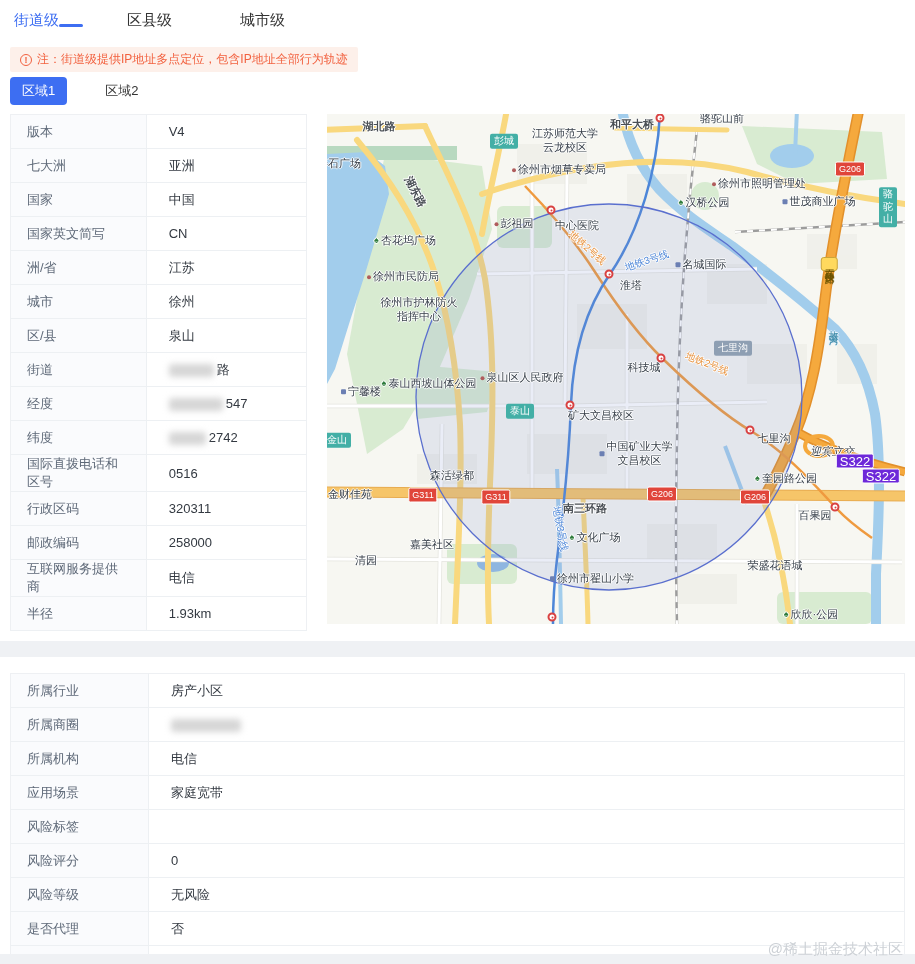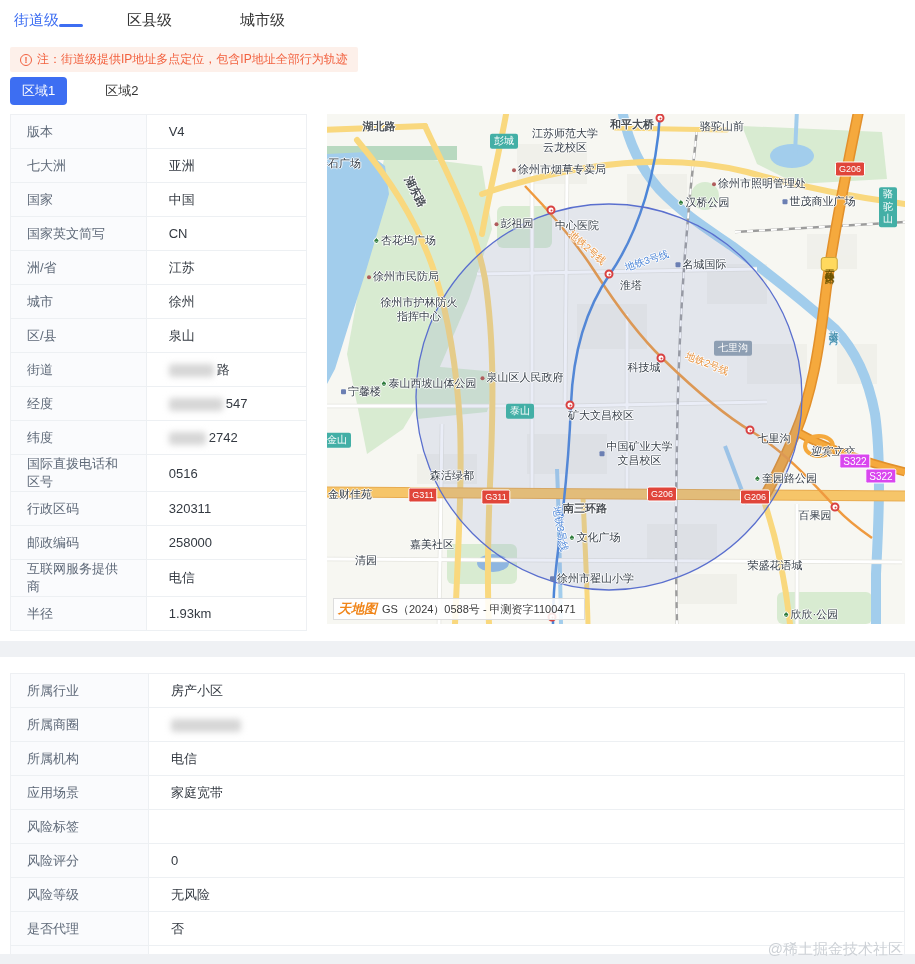--- a/index.html
+++ b/index.html
@@ -53,21 +53,21 @@
     text-shadow:1px 0 0 #fff,-1px 0 0 #fff,0 1px 0 #fff,0 -1px 0 #fff; }
   .ml.vroad { writing-mode:vertical-rl; background:#ffd95e; border:1px solid #caa53a; color:#6b5200;
     border-radius:3px; padding:3px 1px; font-size:10px; letter-spacing:1px; }
   .ml.river { writing-mode:vertical-rl; font-size:10px; color:#3f8cab; letter-spacing:2px;
     text-shadow:1px 0 0 #eaf4fb,-1px 0 0 #eaf4fb,0 1px 0 #eaf4fb,0 -1px 0 #eaf4fb; }
   .ml.metro2 { font-size:10px; color:#e8923d; text-shadow:1px 0 0 #fff,-1px 0 0 #fff,0 1px 0 #fff,0 -1px 0 #fff; }
   .ml.metro3 { font-size:10px; color:#4c86d8; text-shadow:1px 0 0 #fff,-1px 0 0 #fff,0 1px 0 #fff,0 -1px 0 #fff; }
   .ml.badge-teal { background:#43afa6; color:#fff; font-size:10px; padding:1px 4px; border-radius:2px; }
   .ml.badge-gray { background:#8e9fb3; color:#fff; font-size:10px; padding:1px 4px; border-radius:2px; }
   .ml.badge-g { background:#e0453a; color:#fff; font-size:9px; padding:0 3px; border-radius:2px; border:1px solid #fff; line-height:13px; }
-  .ml.badge-s { background:#d946ef; color:#fff; font-size:10px; padding:0 3px; border-radius:2px; border:1px solid #fff; line-height:13px; }
+  .ml.badge-s { background:#6d28d9; color:#fff; font-size:13px; padding:0 3px; border-radius:2px; border:1px solid #fff; line-height:13px; }
   .station { position:absolute; width:9px; height:9px; border:2px solid #d94141; background:#fff;
     border-radius:50%; transform:translate(-50%,-50%); }
   .station::after { content:""; position:absolute; left:1.5px; top:1.5px; width:2px; height:2px;
     background:#d94141; border-radius:50%; }
   .ic { font-style:normal; line-height:1; }
   .ic-tree { color:#2f7d3d; font-size:9px; }
   .ic-dot { width:4px; height:4px; background:#b05c5c; border-radius:50%; display:inline-block; }
   .ic-bldg { width:5px; height:5px; background:#6b7fb3; display:inline-block; border-radius:1px; }
   .map-attrib { position:absolute; left:6px; bottom:4px; display:flex; align-items:center; gap:5px;
     background:rgba(255,255,255,.88); border:1px solid #ddd; padding:1px 8px 1px 4px; font-size:11px; color:#3a3a3a; }
@@ -272,21 +272,21 @@
 云龙校区</span></span>
           <span class="ml poi" style="left: 232px; top: 56px; transform: translate(-50%, -50%);"><i class="ic ic-dot"></i><span>徐州市烟草专卖局</span></span>
           <span class="ml road" style="left: 88px; top: 78px; transform: translate(-50%, -50%) rotate(62deg);"><span>湖东路</span></span>
           <span class="ml poi" style="left: 187px; top: 110px; transform: translate(-50%, -50%);"><i class="ic ic-dot"></i><span>彭祖园</span></span>
           <span class="ml poi" style="left: 250px; top: 112px; transform: translate(-50%, -50%);"><span>中心医院</span></span>
           <span class="ml poi" style="left: 78px; top: 127px; transform: translate(-50%, -50%);"><i class="ic ic-tree">♠</i><span>杏花坞广场</span></span>
           <span class="ml poi" style="left: 76px; top: 163px; transform: translate(-50%, -50%);"><i class="ic ic-dot"></i><span>徐州市民防局</span></span>
           <span class="ml poi" style="left: 92px; top: 196px; transform: translate(-50%, -50%);"><span>徐州市护林防火
 指挥中心</span></span>
           <span class="ml road" style="left: 305px; top: 11px; transform: translate(-50%, -50%);"><span>和平大桥</span></span>
-          <span class="ml poi" style="left: 395px; top: 13px; transform: translate(-50%, -50%);"><span>骆驼山前</span></span>
+          <span class="ml poi" style="left: 395px; top: 5px; transform: translate(-50%, -50%);"><span>骆驼山前</span></span>
           <span class="ml poi" style="left: 432px; top: 70px; transform: translate(-50%, -50%);"><i class="ic ic-dot"></i><span>徐州市照明管理处</span></span>
           <span class="ml poi" style="left: 377px; top: 89px; transform: translate(-50%, -50%);"><i class="ic ic-tree">♠</i><span>汉桥公园</span></span>
           <span class="ml poi" style="left: 492px; top: 88px; transform: translate(-50%, -50%);"><i class="ic ic-bldg"></i><span>世茂商业广场</span></span>
           <span class="ml vroad" style="left: 502px; top: 150px; transform: translate(-50%, -50%);"><span>东三环快速路</span></span>
           <span class="ml metro3" style="left: 320px; top: 147px; transform: translate(-50%, -50%) rotate(-18deg);"><span>地铁3号线</span></span>
           <span class="ml poi" style="left: 374px; top: 151px; transform: translate(-50%, -50%);"><i class="ic ic-bldg"></i><span>名城国际</span></span>
           <span class="ml poi" style="left: 304px; top: 172px; transform: translate(-50%, -50%);"><span>淮塔</span></span>
           <span class="ml badge-gray" style="left: 406px; top: 234px; transform: translate(-50%, -50%);"><span>七里沟</span></span>
           <span class="ml poi" style="left: 317px; top: 254px; transform: translate(-50%, -50%);"><span>科技城</span></span>
           <span class="ml river" style="left: 506px; top: 212px; transform: translate(-50%, -50%);"><span>故黄河</span></span>
@@ -324,24 +324,20 @@
           <span class="ml badge-s" style="left: 554px; top: 362px; transform: translate(-50%, -50%);"><span>S322</span></span>
           <span class="station" style="left: 224px; top: 96px;"></span>
           <span class="station" style="left: 333px; top: 4px;"></span>
           <span class="station" style="left: 282px; top: 160px;"></span>
           <span class="station" style="left: 334px; top: 244px;"></span>
           <span class="station" style="left: 243px; top: 291px;"></span>
           <span class="station" style="left: 423px; top: 316px;"></span>
           <span class="station" style="left: 508px; top: 393px;"></span>
           <span class="station" style="left: 225px; top: 503px;"></span>
         </div>
-      <div class="map-attrib">
-        <span class="map-logo">天地图</span>
-        <span>GS（2024）0588号 - 甲测资字1100471</span>
-      </div>
     </div>
   </div>
 
   <div class="divider"></div>
 
   <table class="kv" id="detail-table">
       <tbody id="detail-tbody">
         <tr>
           <td class="k">所属行业</td>
           <td class="v">房产小区</td>

